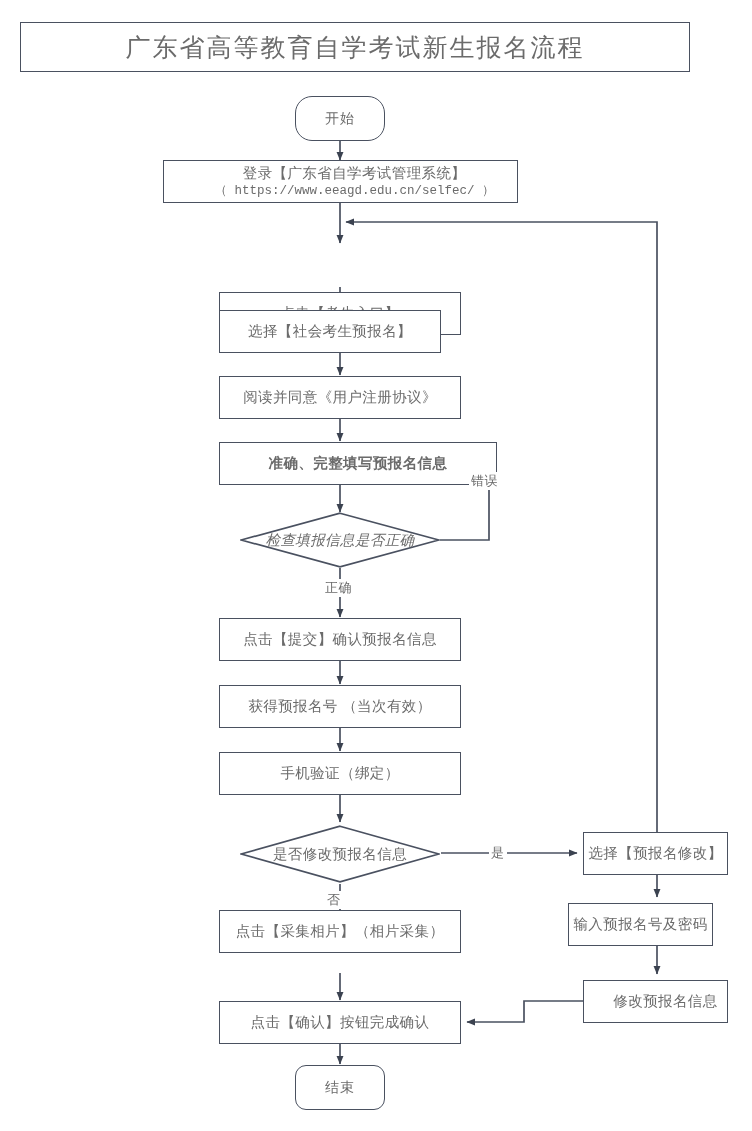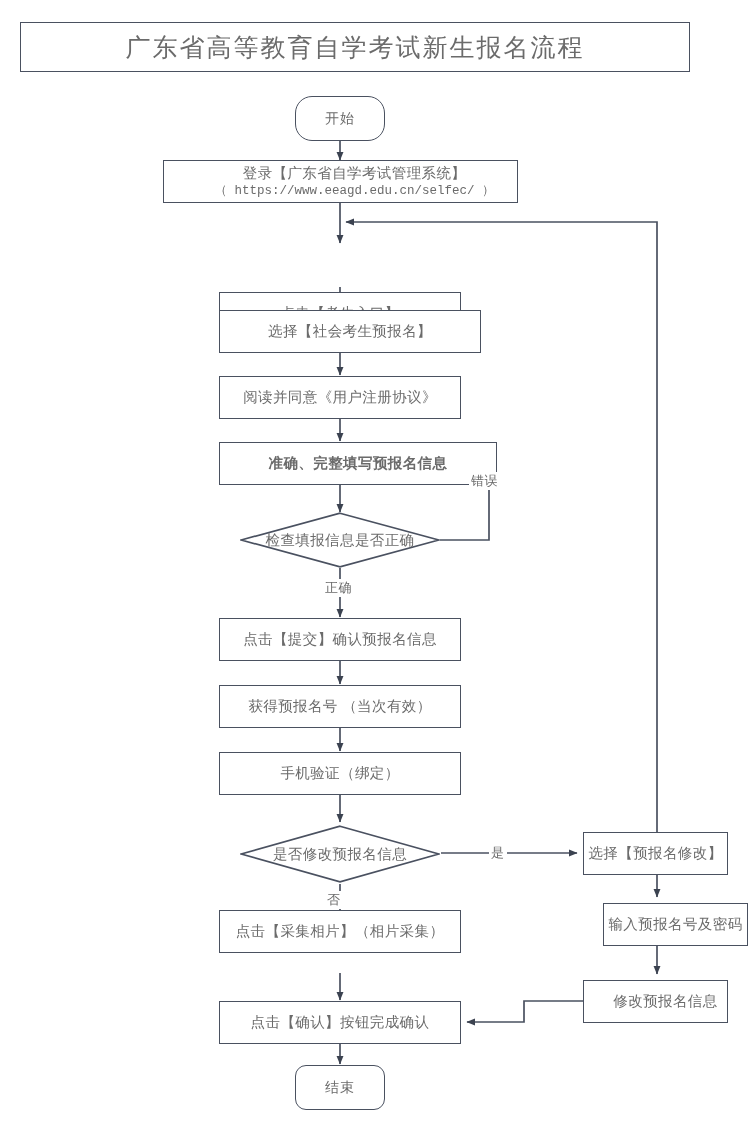--- a/index.html
+++ b/index.html
@@ -153,33 +153,33 @@
 
   <div class="node" style="left:163px; top:160px; width:355px; height:43px; flex-direction:column; justify-content:center;padding-left:28px;">
     <span class="line1">登录【广东省自学考试管理系统】</span>
     <span class="url">（ https://www.eeagd.edu.cn/selfec/ ）</span>
   </div>
 
   <div class="node" style="left:219px; top:244px; width:242px; height:43px;margin-top:48px;">
     <span>点击【考生入口】</span>
   </div>
 
-  <div class="node" style="left:219px; top:310px; width:262px; height:43px;">
+  <div class="node" style="left:219px; top:310px; width:222px; height:43px;">
     <span>选择【社会考生预报名】</span>
   </div>
 
   <div class="node" style="left:219px; top:376px; width:242px; height:43px;">
     <span>阅读并同意《用户注册协议》</span>
   </div>
 
   <div class="node" style="left:219px; top:442px; width:278px; height:43px;font-weight:bold;">
     <span>准确、完整填写预报名信息</span>
   </div>
 
-  <div class="diamond-wrap" style="left:240px; top:512px; width:200px; height:56px;">
+  <div class="diamond-wrap" style="left:240px; top:512px; width:200px; height:56px;font-style:italic;">
     <svg width="200" height="56" viewBox="0 0 200 56">
       <polygon points="100,1.2 198.8,28 100,54.8 1.2,28" fill="#ffffff" stroke="#4a5160" stroke-width="1.7"></polygon>
     </svg>
     <div class="diamond-label">检查填报信息是否正确</div>
   </div>
 
   <div class="edge-label" style="left:469px; top:472px;">
     <span>错误</span>
   </div>
 
@@ -224,21 +224,21 @@
 
   <div class="node terminator" style="left:295px; top:1065px; width:90px; height:45px;border-radius:11px;">
     <span>结束</span>
   </div>
 
   <div class="node" style="left:583px; top:832px; width:145px; height:43px; flex-direction:row; justify-content:center;">
     <span class="line1">选择</span>
     <span class="line2">【预报名修改】</span>
   </div>
 
-  <div class="node" style="left:603px; top:903px; width:145px; height:43px;">
+  <div class="node" style="left:568px; top:903px; width:145px; height:43px;">
     <span>输入预报名号及密码</span>
   </div>
 
   <div class="node" style="left:583px; top:980px; width:145px; height:43px;padding-left:20px;">
     <span>修改预报名信息</span>
   </div>
 
 </div>
 
 </body></html>

